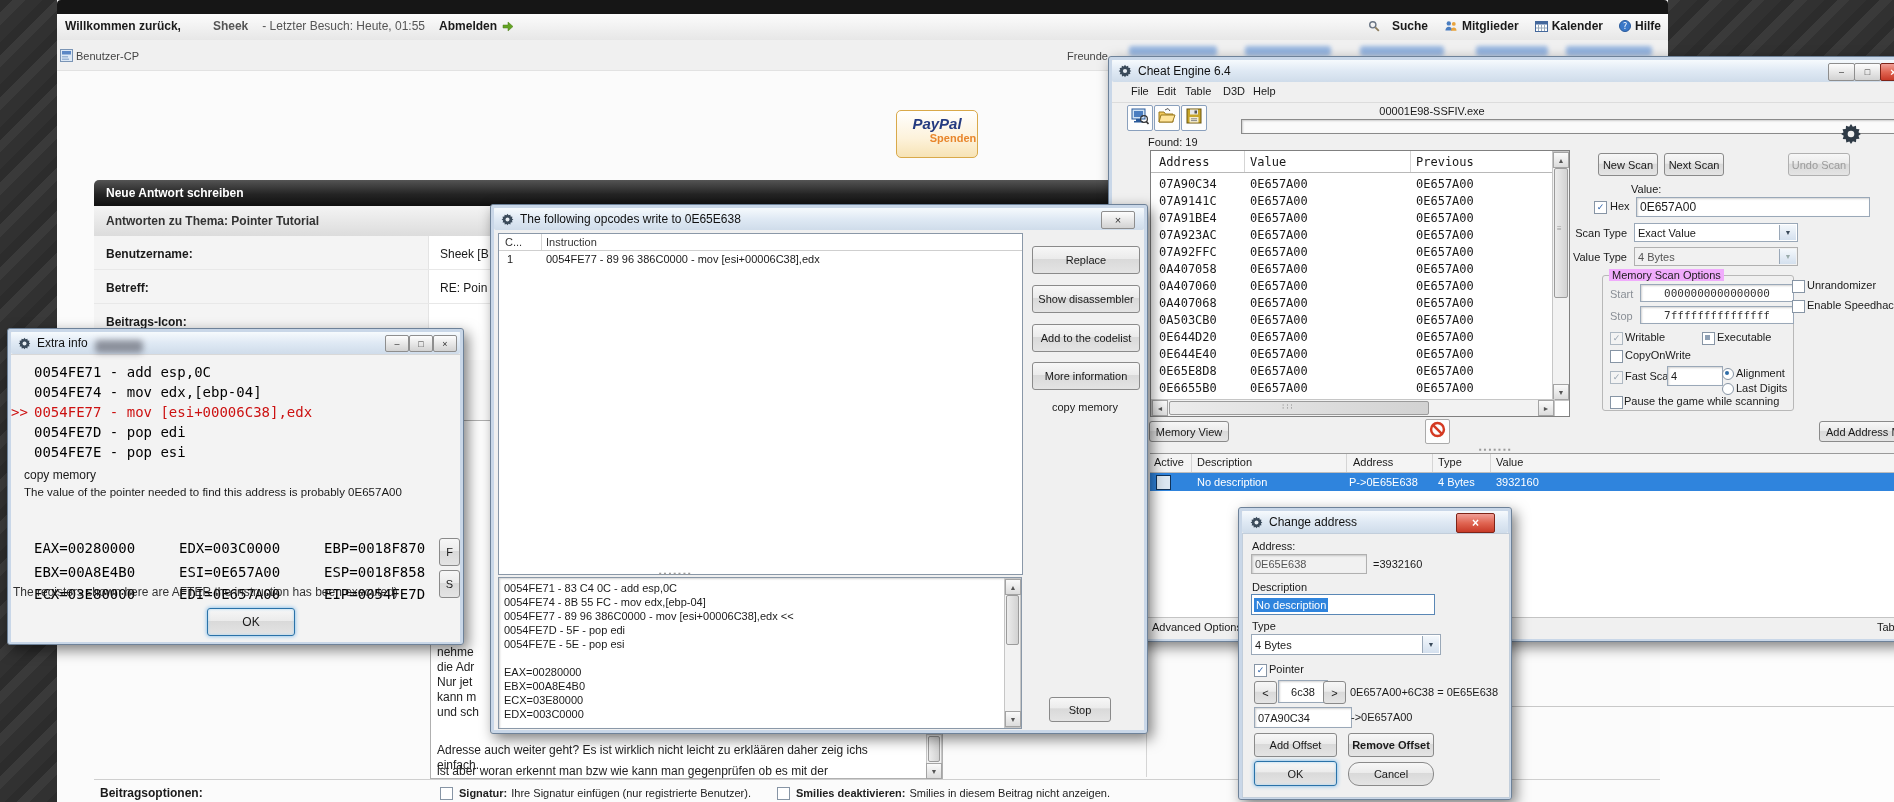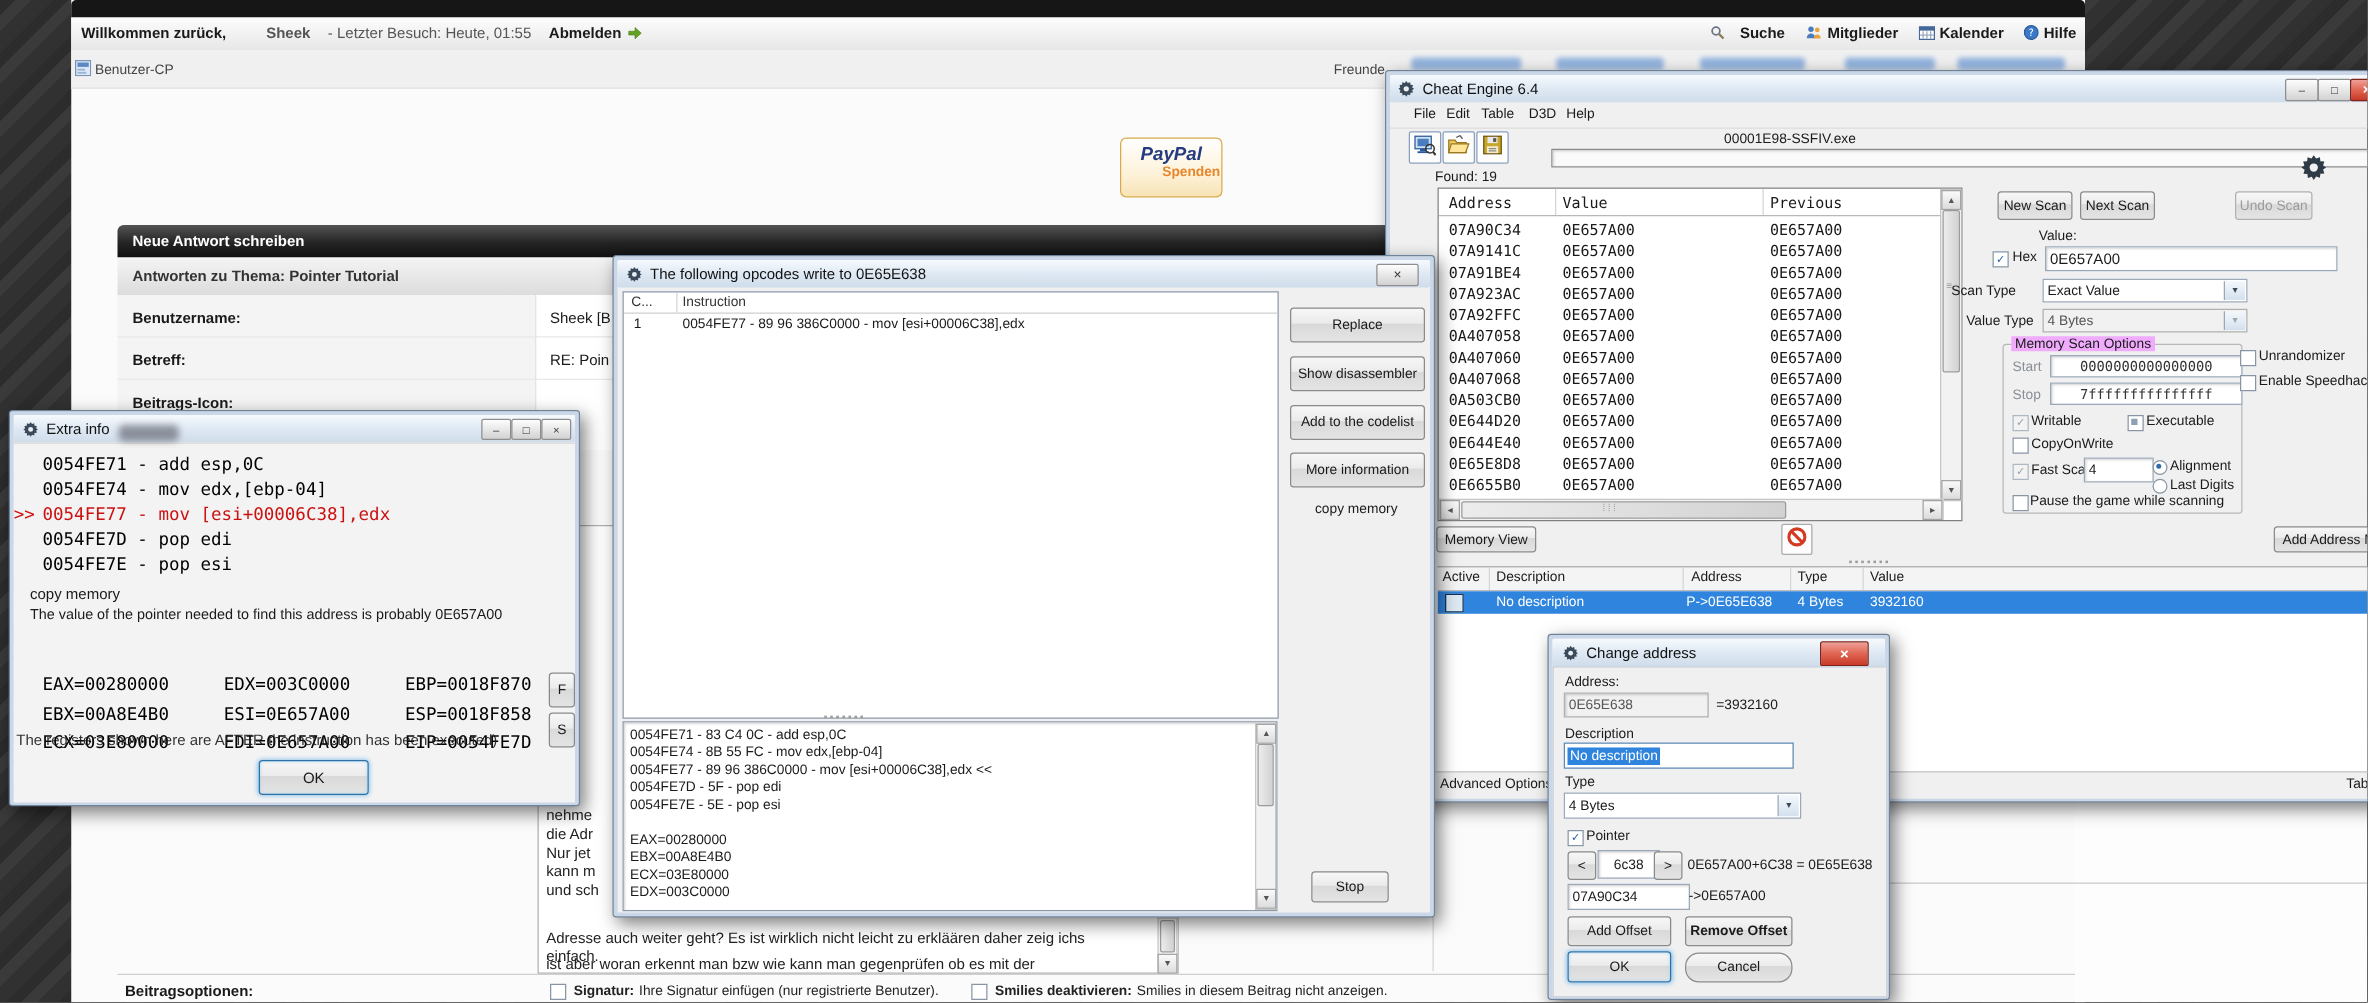--- a/index.html
+++ b/index.html
@@ -345,21 +345,21 @@
 
     <div class="btn" style="left:489px;top:96px;width:58px;height:21px;">New Scan</div>
     <div class="btn" style="left:555px;top:96px;width:58px;height:21px;">Next Scan</div>
     <div class="btn dis" style="left:679px;top:96px;width:60px;height:21px;">Undo Scan</div>
 
     <span class="lbl" style="left:522px;top:126px;">Value:</span>
     <span class="cb" style="left:485px;top:144px;">✓</span>
     <span class="lbl" style="left:501px;top:143px;">Hex</span>
     <div class="inp sunk" style="left:527px;top:140px;width:226px;height:18px;font-size:12px;">0E657A00</div>
 
-    <span class="lbl" style="left:452px;top:170px;width:66px;text-align:left;">Scan Type</span>
+    <span class="lbl" style="left:452px;top:170px;width:66px;text-align:right;">Scan Type</span>
     <div class="inp" style="left:525px;top:166px;width:156px;height:17px;">
       <span>Exact Value</span>
       <span class="combo-arrow">▼</span>
     </div>
     <span class="lbl" style="left:447px;top:194px;width:71px;text-align:right;">Value Type</span>
     <div class="inp grayed" style="left:525px;top:190px;width:156px;height:17px;">
       <span>4 Bytes</span>
       <span class="combo-arrow" style="color:#9aa;">▼</span>
     </div>
 

